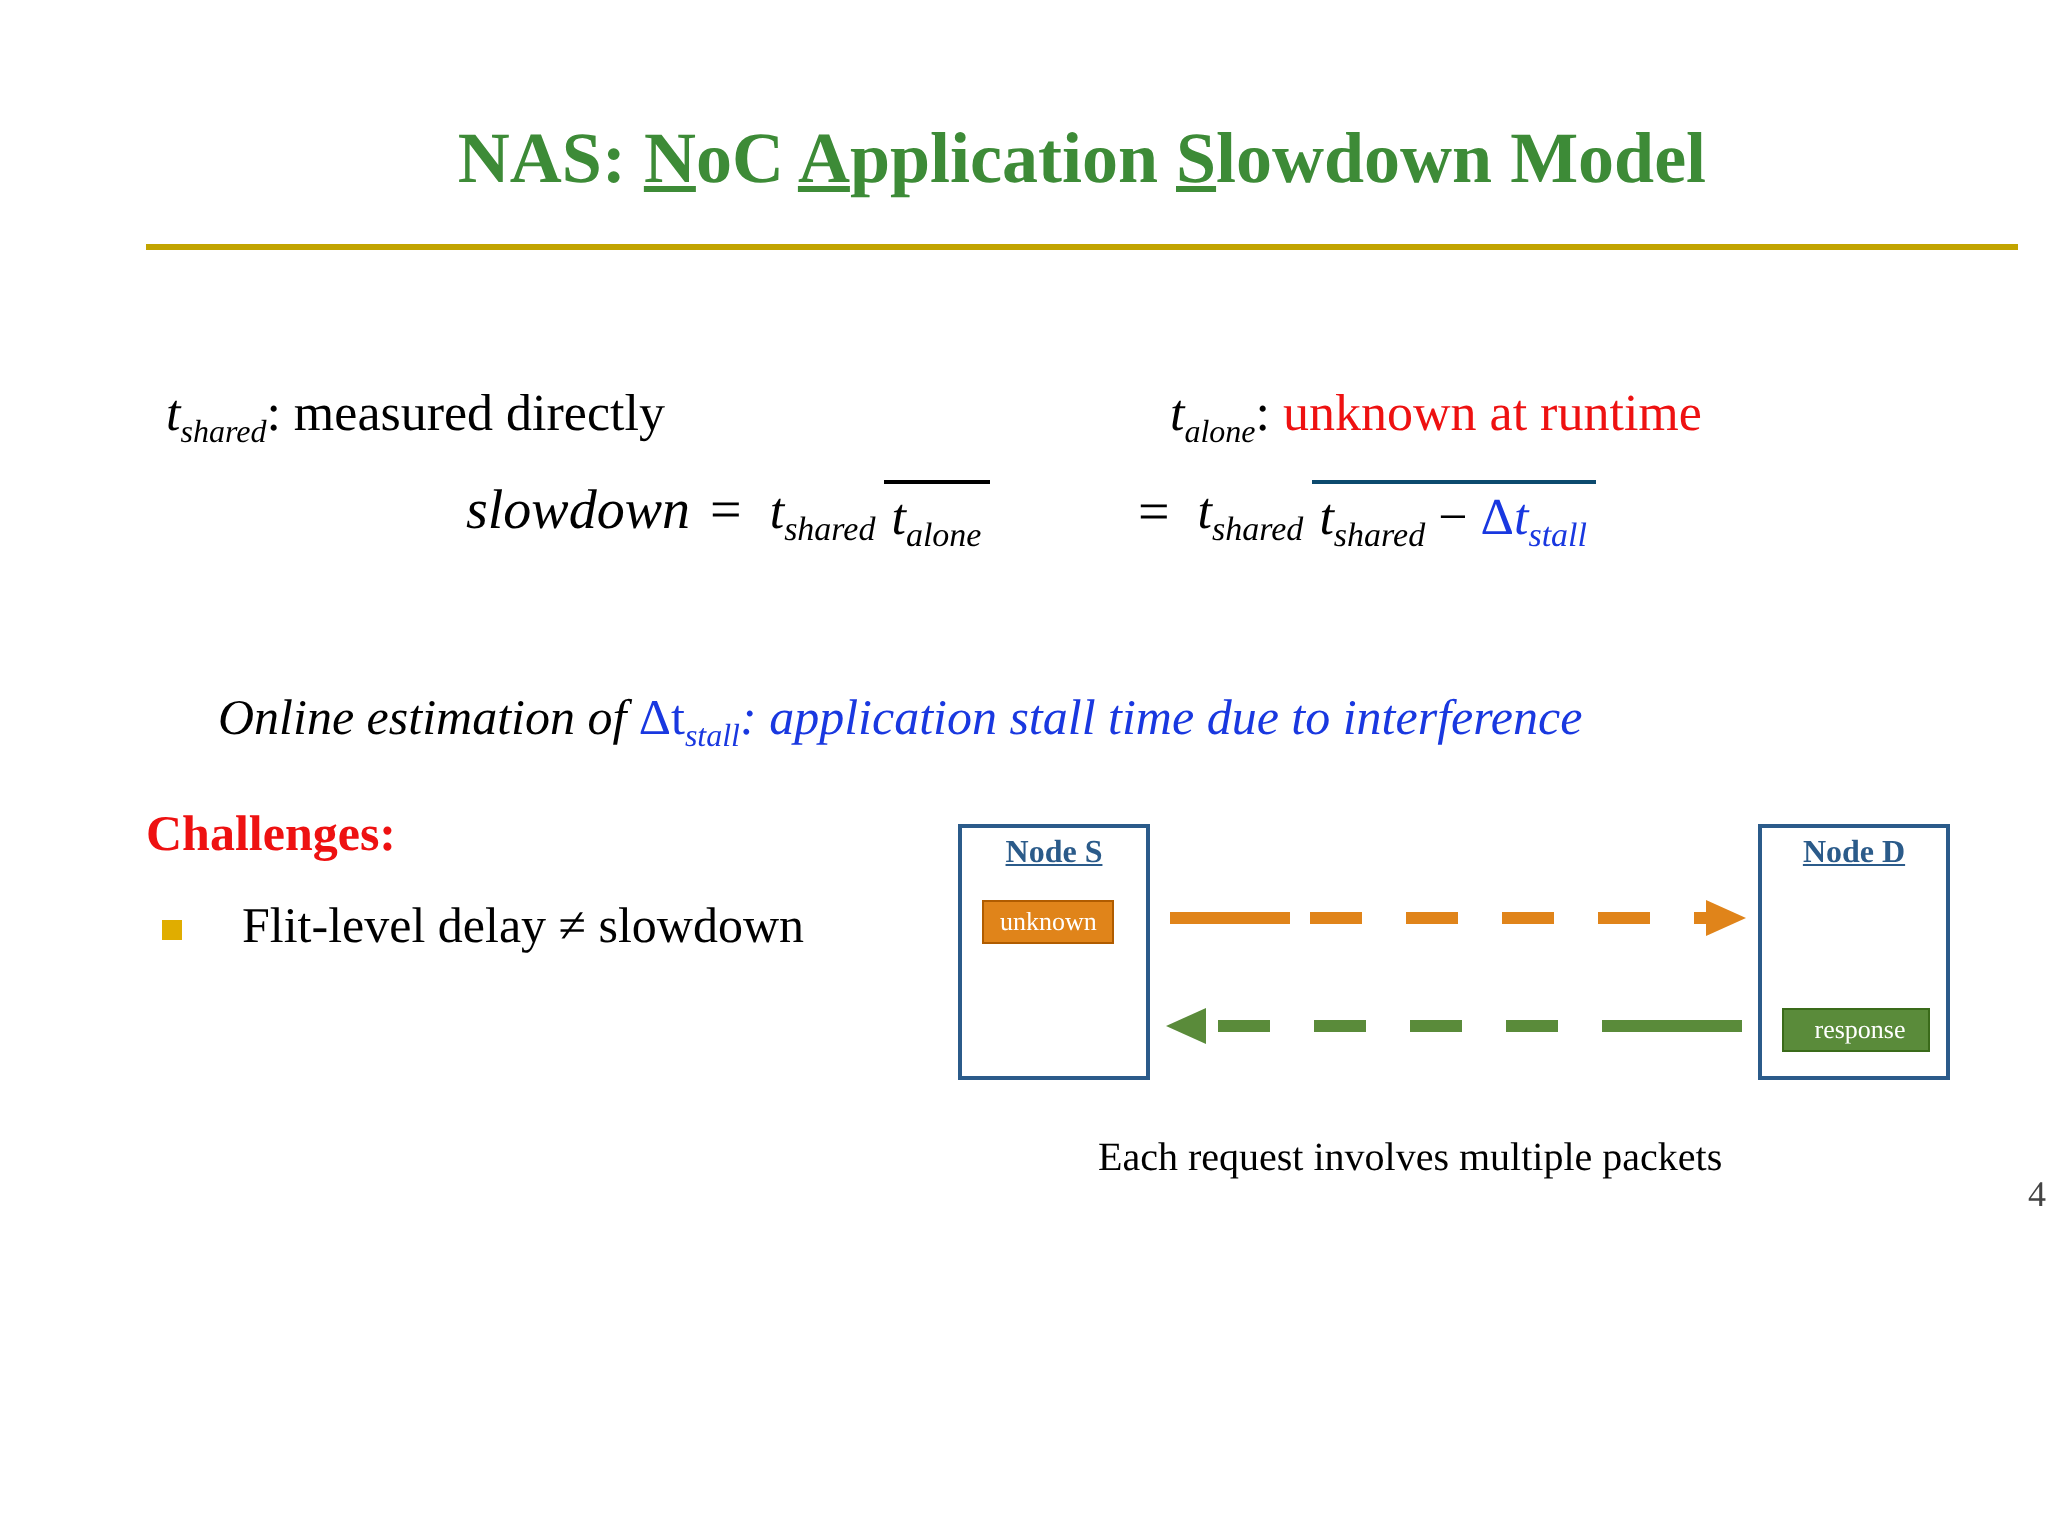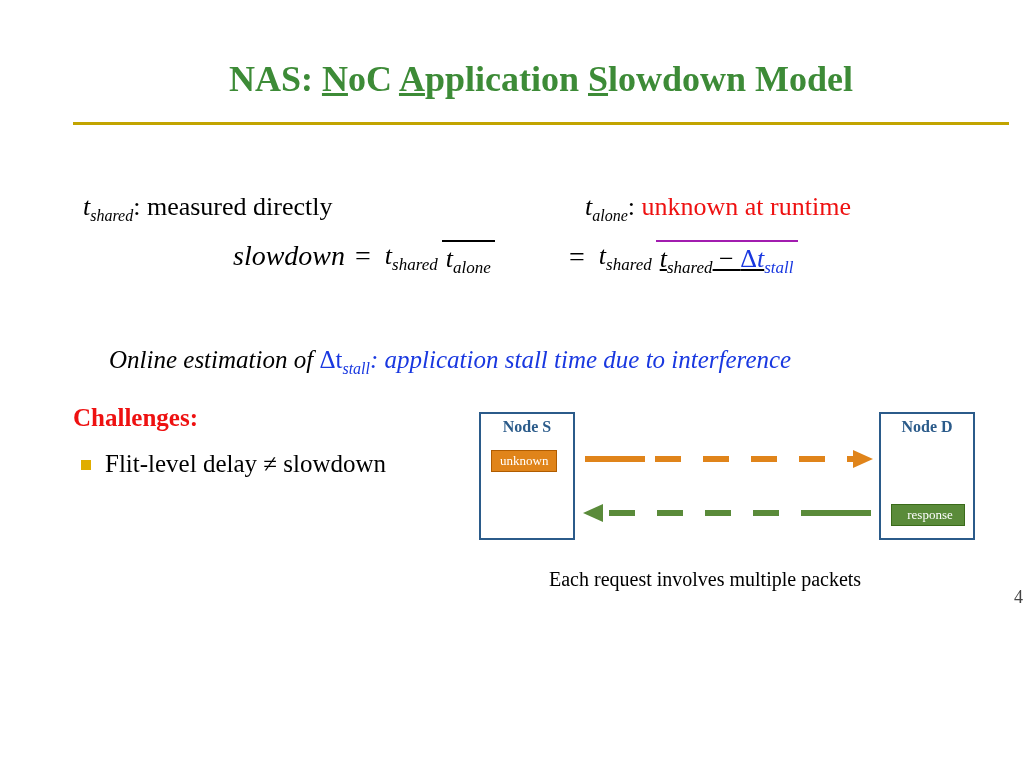--- a/index.html
+++ b/index.html
@@ -69,21 +69,21 @@
     flex-direction: row;
     align-items: center;
     vertical-align: middle;
     font-size: 26px;
   }
   .frac .num { padding: 0 4px 2px 4px; }
   .frac .den { border-top: 2px solid #000; padding: 2px 4px 0 4px; }
   .fsub { font-size: 17px; vertical-align: sub; line-height: 0; }
   .eqchain { position: absolute; left: 540px; top: 240px; font-size: 28px; font-style: italic; display:flex; align-items:center; gap:10px;}
   .eqchain .num { padding: 0 4px 2px 4px; }
-  .eqchain .den { border-top: 2px solid #a21caf; padding: 2px 4px 0 4px; white-space: nowrap; text-decoration: underline;}
+  .eqchain .den { border-top: 2px solid #0c4a6e; padding: 2px 4px 0 4px; white-space: nowrap;}
   .dtstall { color: #1938e0; font-style: normal;}
   .dtstall i { font-style: italic; }
   .est-line {
     position: absolute;
     left: 80px;
     top: 346px;
     font-size: 25px;
     font-style: italic;
   }
   .est-line .blue { color: #1938e0; }
@@ -96,21 +96,21 @@
     font-weight: bold;
     color: #e11;
   }
   .bullet {
     position: absolute;
     left: 52px;
     top: 450px;
     font-size: 25px;
     display: flex;
     align-items: flex-start;
-    gap: 14px;
+    gap: 30px;
   }
   .bullet .sq {
     width: 10px; height: 10px;
     background: #e0ad00;
     margin-top: 10px;
     flex-shrink: 0;
   }
   .diagram {
     position: absolute;
     left: 450px;
@@ -130,20 +130,21 @@
   .node-d { left: 400px; top: 0; }
   .node-label {
     position: absolute;
     top: 4px;
     left: 0;
     width: 100%;
     text-align: center;
     font-size: 16px;
     font-weight: bold;
     color: #2b5b8a;
+    text-decoration: underline;
   }
   .tag {
     position: absolute;
     font-size: 13px;
     color: #fff;
     padding: 2px 8px;
     box-sizing: border-box;
   }
   .tag-req { left: 10px; top: 36px; background: #e0841a; border: 1px solid #b05c00; }
   .tag-res { right: 8px; top: 90px; background: #5a8b3a; border: 1px solid #3a6b1a; width: 74px; text-align:center;padding-left:12px;}

